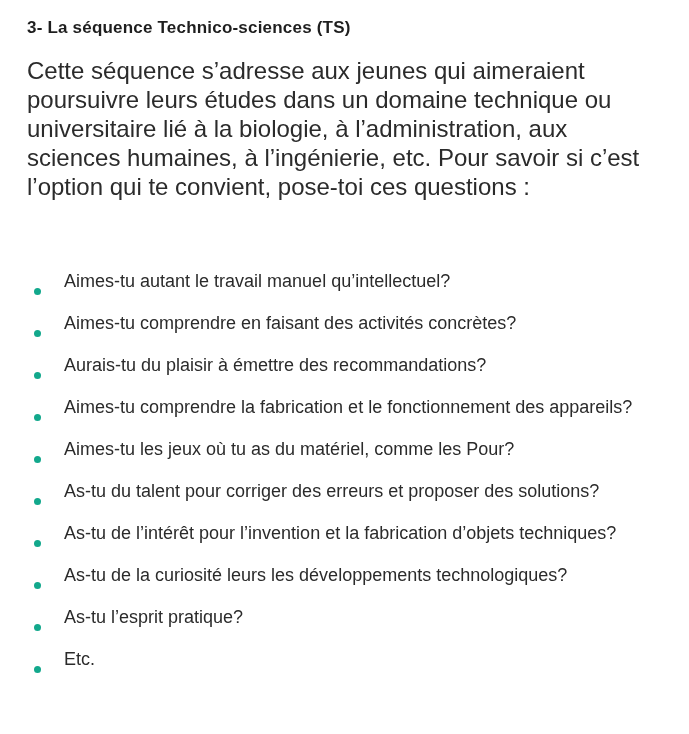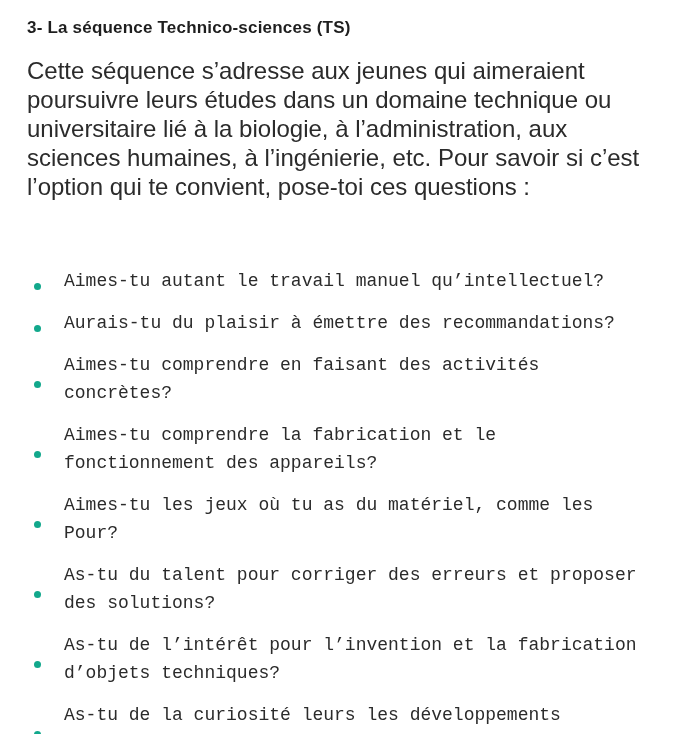--- a/index.html
+++ b/index.html
@@ -39,25 +39,24 @@
     line-height: 29px;
     font-weight: 400;
   }
   ul.questions {
     list-style: none;
     margin: 66px 0 0 0;
     padding: 0;
   }
   ul.questions li {
     display: flex;
-    align-items: center;
+    align-items: flex-end;
     margin: 0 0 14px 0;
     font-size: 18px;
     line-height: 28px;
-    font-family: Liberation Mono, monospace;
   }
   .bullet {
     flex: 0 0 auto;
     width: 7px;
     height: 7px;
     border-radius: 50%;
     background: var(--bullet-color);
     margin: 11px 0 0 7px;
   }
   .item-text {
@@ -73,25 +72,25 @@
 
   <p class="intro">Cette séquence s’adresse aux jeunes qui aimeraient poursuivre leurs études dans un domaine technique ou universitaire lié à la biologie, à l’administration, aux sciences humaines, à l’ingénierie, etc. Pour savoir si c’est l’option qui te convient, pose-toi ces questions :</p>
 
   <ul class="questions">
     <li>
       <span class="bullet"></span>
       <span class="item-text">Aimes-tu autant le travail manuel qu’intellectuel?</span>
     </li>
     <li>
       <span class="bullet"></span>
-      <span class="item-text">Aurais-tu du plaisir à émettre des recommandations?</span>
+      <span class="item-text">Aimes-tu comprendre en faisant des activités concrètes?</span>
     </li>
     <li>
       <span class="bullet"></span>
-      <span class="item-text">Aimes-tu comprendre en faisant des activités concrètes?</span>
+      <span class="item-text">Aurais-tu du plaisir à émettre des recommandations?</span>
     </li>
     <li>
       <span class="bullet"></span>
       <span class="item-text">Aimes-tu comprendre la fabrication et le fonctionnement des appareils?</span>
     </li>
     <li>
       <span class="bullet"></span>
       <span class="item-text">Aimes-tu les jeux où tu as du matériel, comme les Pour?</span>
     </li>
     <li>

